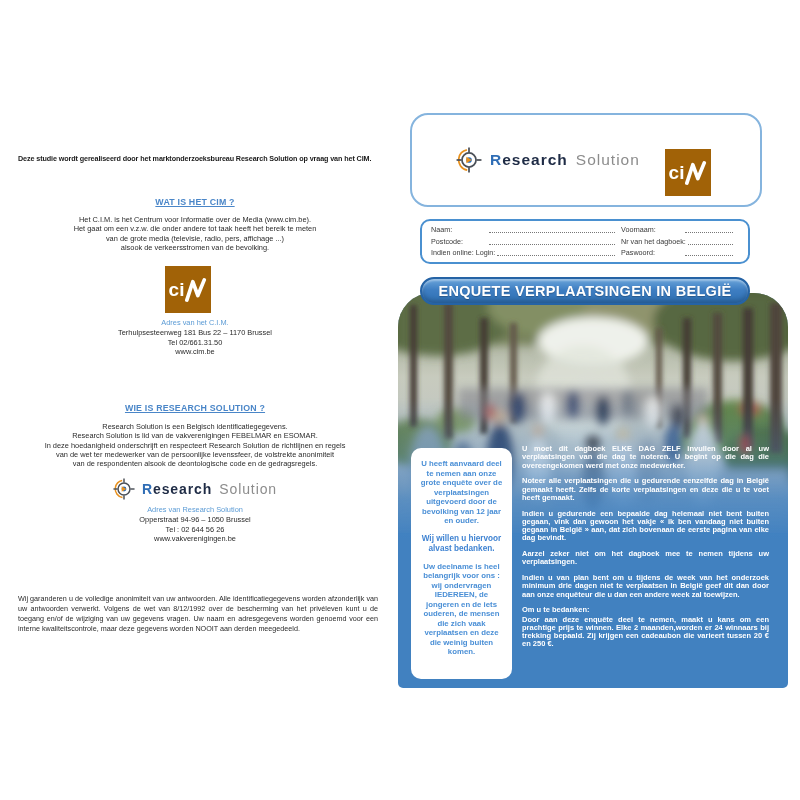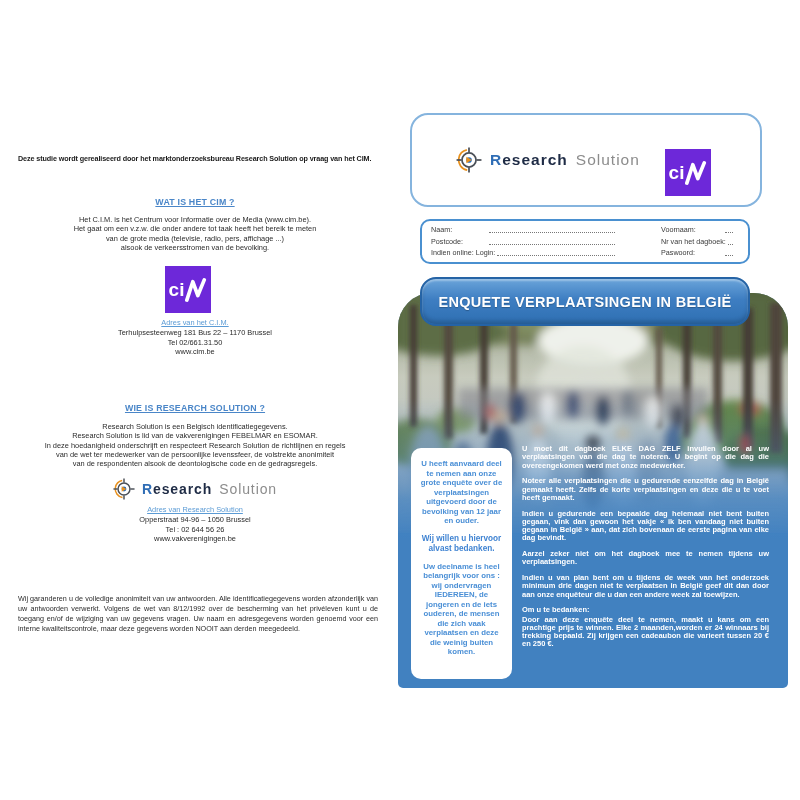--- a/index.html
+++ b/index.html
@@ -17,31 +17,31 @@
     color:#4a86c8;font-weight:bold;font-size:8.8px;text-decoration:underline;letter-spacing:0.2px;
   }
   .t1{top:197px}.t2{top:403px}
   .para{
     position:absolute;left:5px;width:380px;text-align:center;
     font-size:7.4px;line-height:1.26;color:#2a2a2a;
   }
   .p1{top:215px}.p2{top:422px}
   .para div{white-space:nowrap;}
   .cim-logo{
-    background:#6d28d9;display:flex;align-items:center;justify-content:center;
+    background:#a16207;display:flex;align-items:center;justify-content:center;
     color:#fff;
   }
   .cim-left{position:absolute;left:165px;top:266px;width:46px;height:47px;}
   .cim-logo .ci{font-size:19px;font-weight:bold;letter-spacing:0px;margin:1px 1px 0 0;}
   .addr{
     position:absolute;left:5px;width:380px;text-align:center;
     font-size:7.4px;line-height:1.32;color:#2a2a2a;
   }
   .a1{top:318px}.a2{top:505px}
-  .addr-title{color:#5b9bd5;text-decoration:underline;}
+  .addr-title{color:#5b9bd5;}
   .rs-logo{display:flex;align-items:center;justify-content:center;}
   .rs-left{position:absolute;left:0;top:478px;width:390px;gap:7px;}
   .rs-w1{font-weight:bold;color:#1e2b45;display:inline-block;}
   .rs-w1::first-letter{color:#2f6db5;}
   .rs-w2{color:#8c8c8c;display:inline-block;}
   .rs-left .rs-w1,.rs-left .rs-w2{font-size:14px;letter-spacing:0.9px;}
   .privacy{
     position:absolute;left:18px;top:594px;width:360px;
     font-size:7.2px;line-height:1.38;color:#2a2a2a;text-align:justify;
   }
@@ -57,24 +57,24 @@
   .form-box{
     position:absolute;left:420px;top:219px;width:330px;height:45px;
     border:2px solid #4a90d0;border-radius:10px;background:#fff;box-sizing:border-box;
     padding:4px 9px 5px 9px;display:flex;flex-direction:column;justify-content:space-between;
   }
   .form-row{display:flex;font-size:7.2px;color:#3a3a3a;align-items:flex-end;}
   .cell-left{width:190px;display:flex;align-items:flex-end;}
   .cell-right{flex:1;display:flex;align-items:flex-end;}
   .flabel{flex-shrink:0;}
   .cell-left .flabel{min-width:56px;}
-  .cell-right .flabel{min-width:62px;margin-left:40px;}
+  .cell-right .flabel{min-width:62px;}
   .dots{flex:1;border-bottom:1px dotted #777;height:7px;margin:0 6px 1px 2px;}
   .banner{
-    position:absolute;left:420px;top:277px;width:330px;height:49px;box-sizing:border-box;
+    position:absolute;left:420px;top:277px;width:330px;height:28px;box-sizing:border-box;
     border:2px solid #2563a5;border-radius:16px;z-index:6;
     background:linear-gradient(180deg,#6aa4da 0%,#3e7ec2 45%,#2e6fb2 100%);
     box-shadow:inset 0 2px 2px rgba(255,255,255,0.35), inset 0 -3px 4px rgba(0,0,0,0.18);
     display:flex;align-items:center;justify-content:center;
     color:#fff;font-weight:bold;font-size:14.5px;letter-spacing:0.3px;
     text-shadow:0 1px 1px rgba(0,0,0,0.25);
   }
   .photo-panel{
     position:absolute;left:398px;top:293px;width:390px;height:395px;
     border-radius:34px 34px 5px 5px;overflow:hidden;background:#4181c0;

